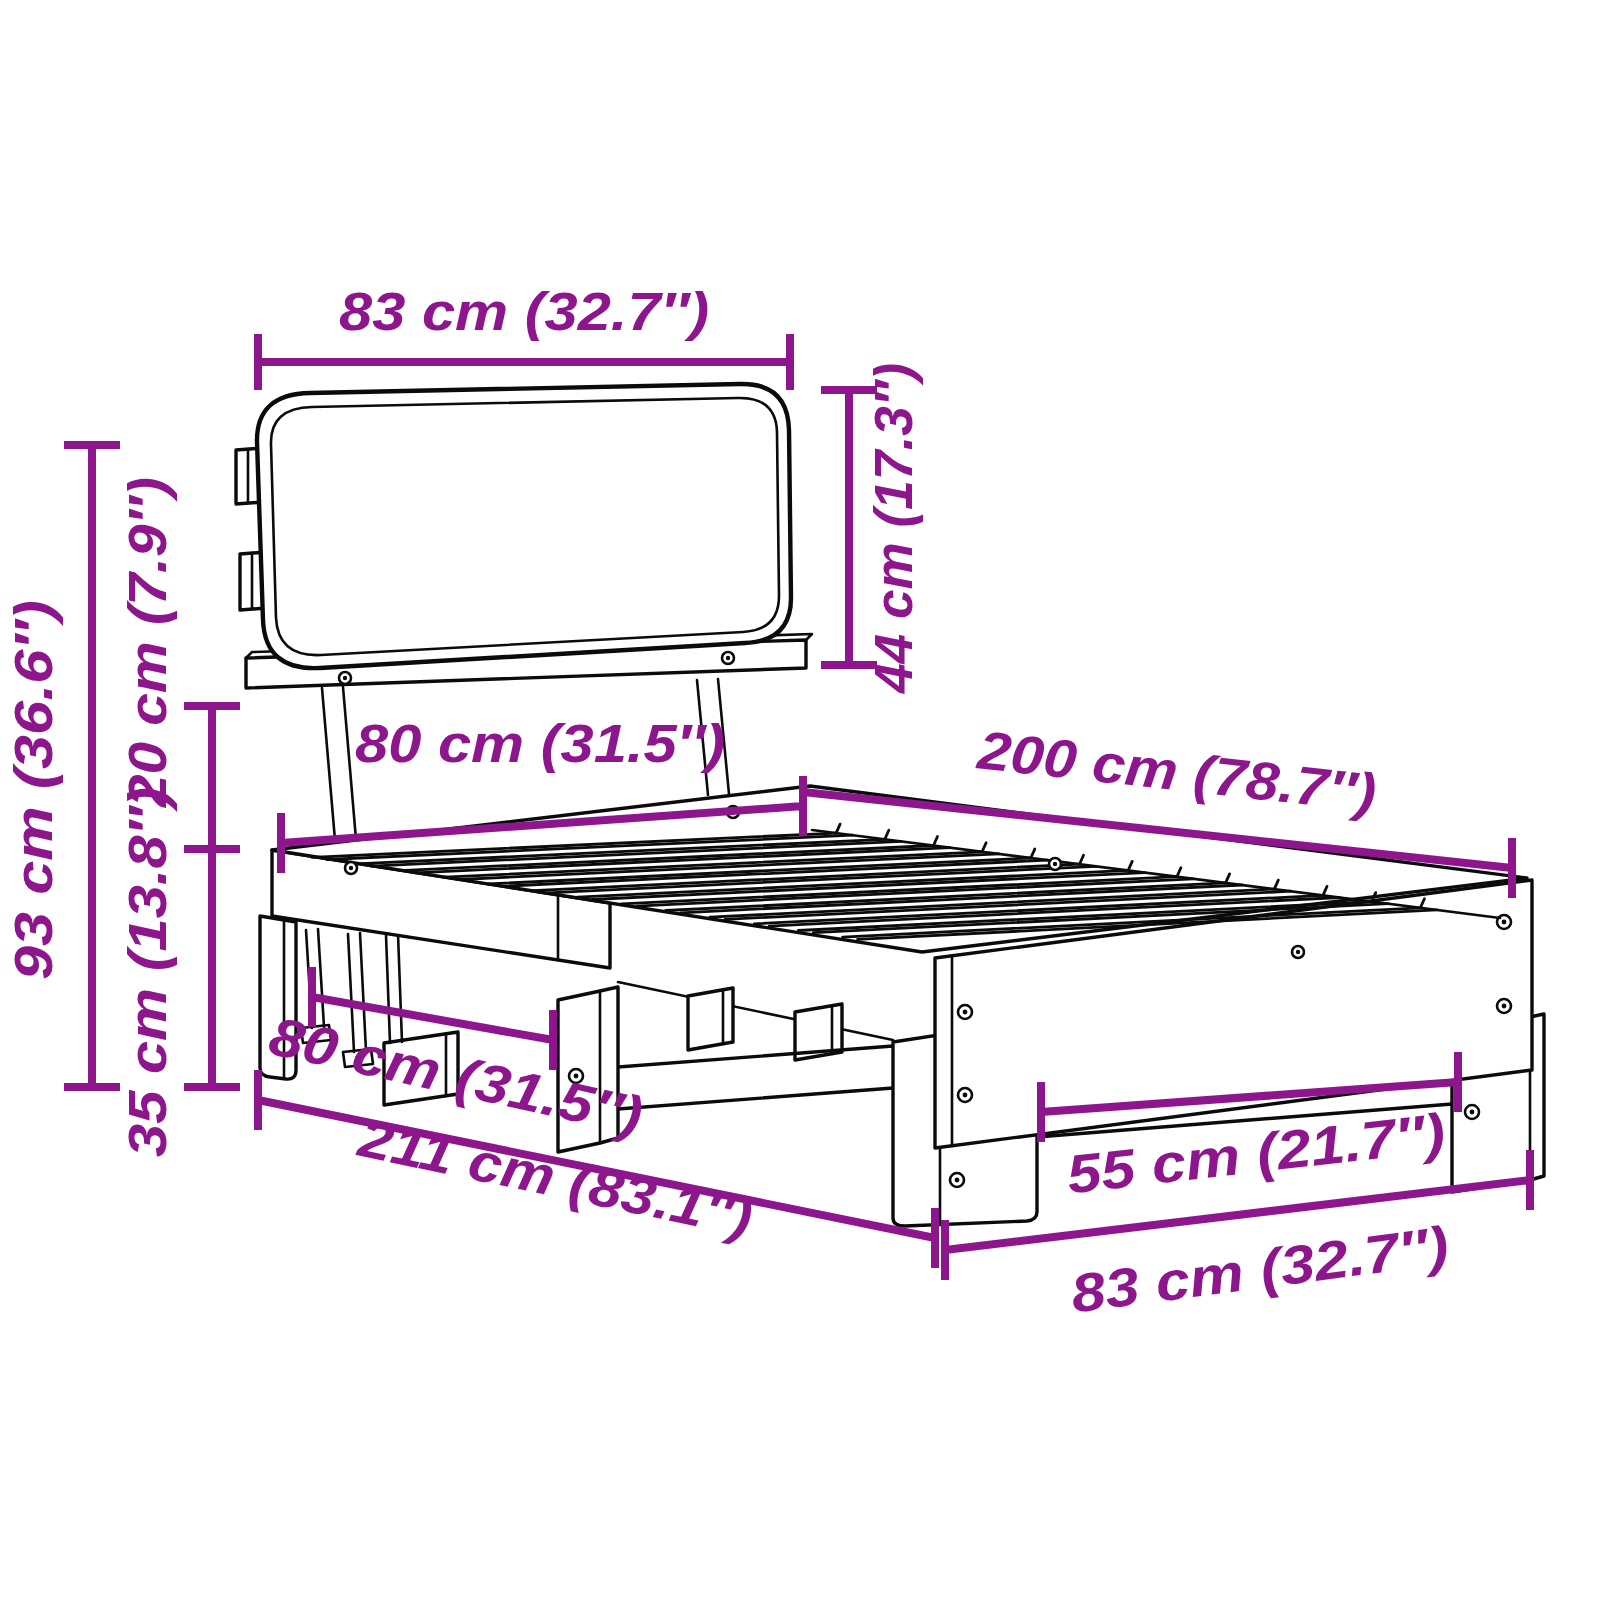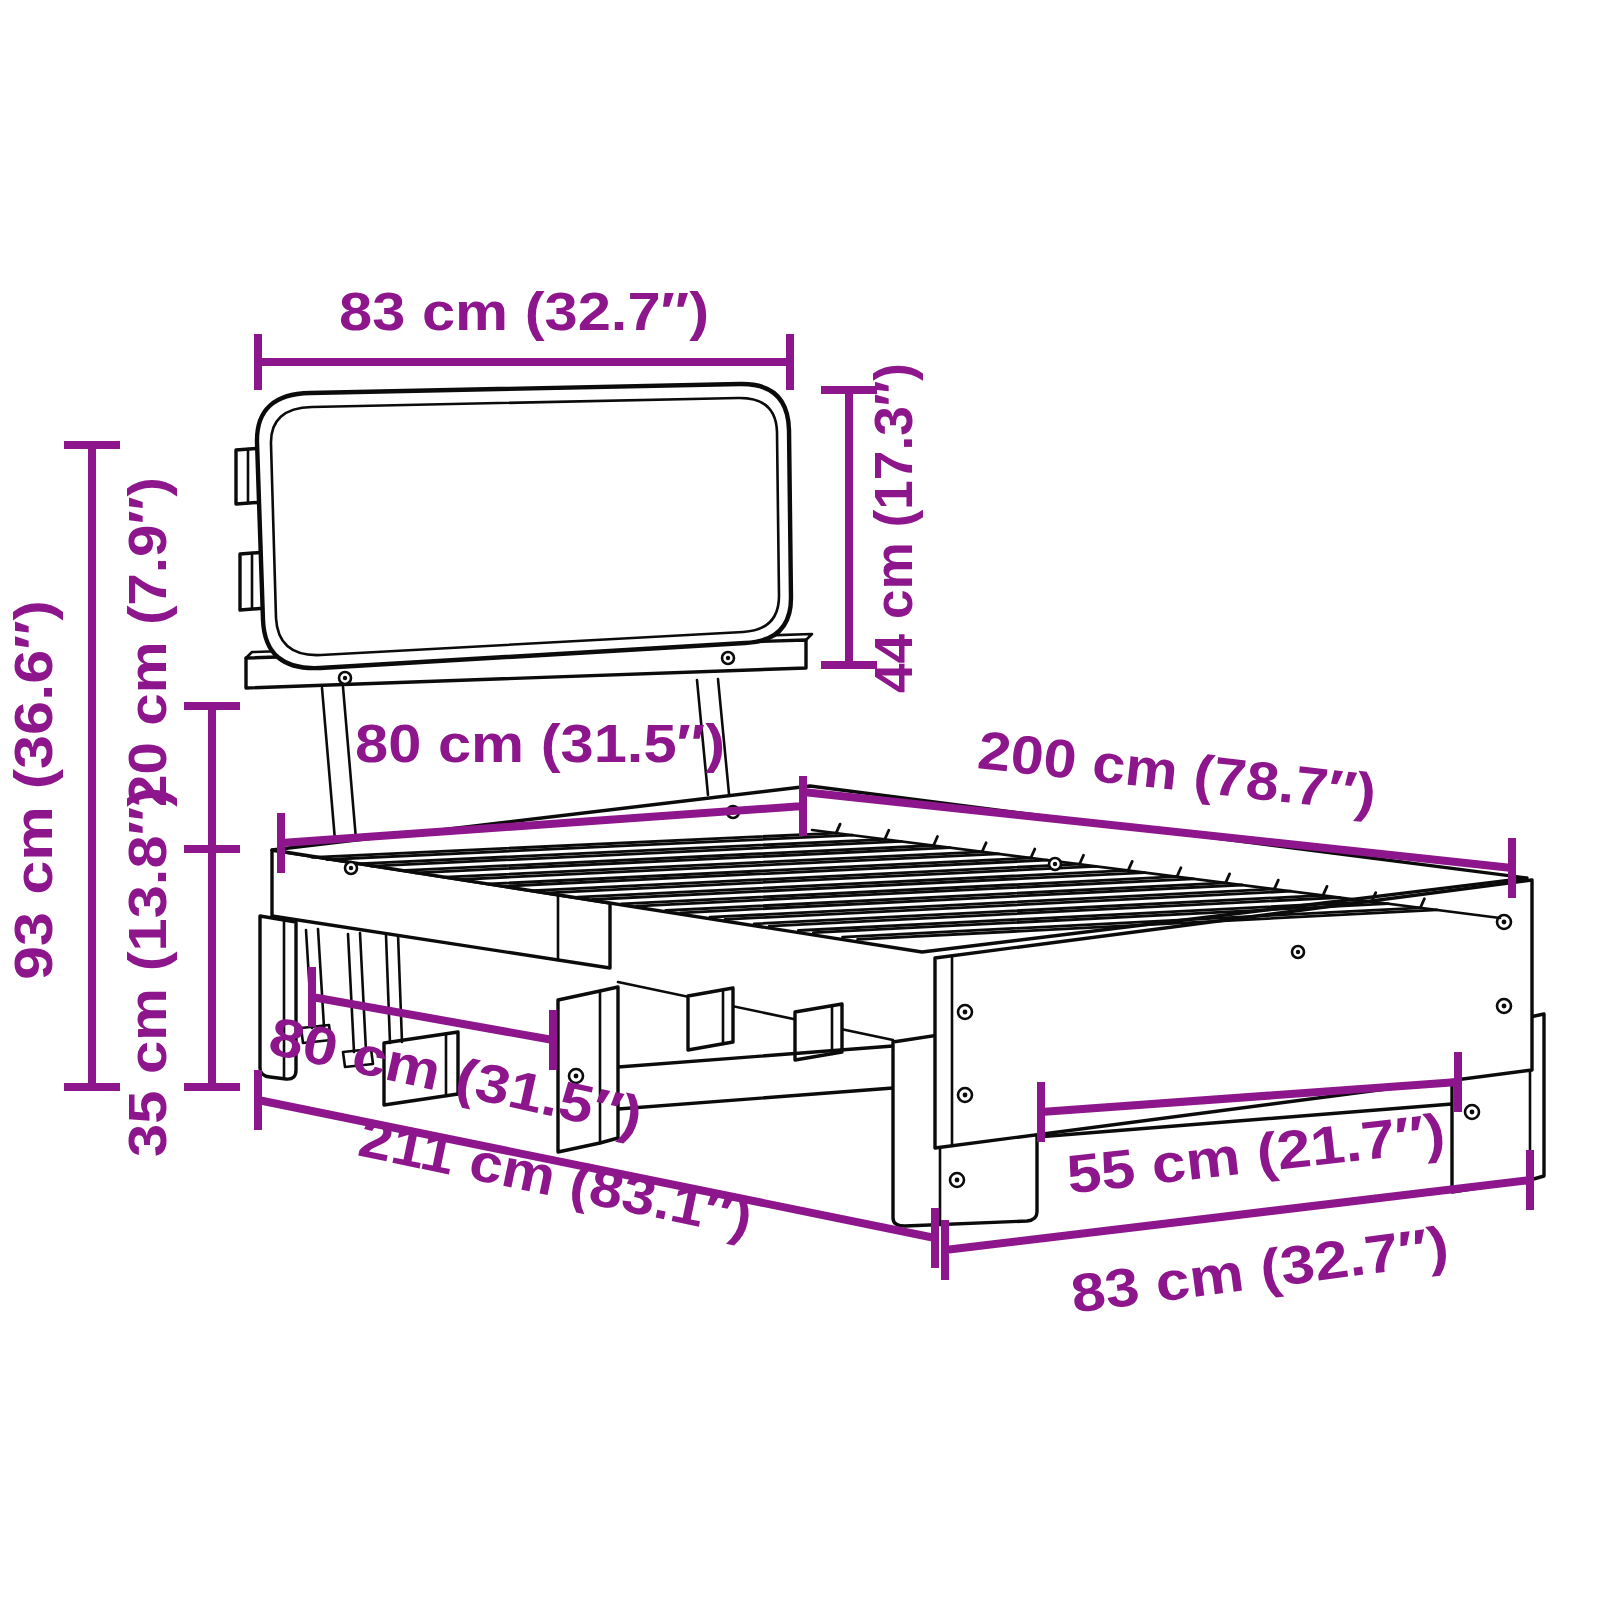--- a/index.html
+++ b/index.html
@@ -6,20 +6,21 @@
     --dim:#8E168C;
     --ink:#0b0b0b;
     --bg:#ffffff;
   }
   html,body{margin:0;padding:0;background:var(--bg);}
   .stage{
     position:relative;
     width:1600px;height:1600px;
     background:var(--bg);
     overflow:hidden;
+    font-style:italic;
   }
   svg{display:block;width:1600px;height:1600px;}
   .draw{stroke:var(--ink);stroke-width:3.4;fill:none;stroke-linejoin:round;stroke-linecap:round;}
   .thin{stroke-width:2.6;}
   .face{fill:#ffffff;}
   .screw{fill:#ffffff;stroke:var(--ink);stroke-width:2.6;}
   .screwdot{fill:var(--ink);stroke:none;}
   .dimline{stroke:var(--dim);stroke-width:8;fill:none;stroke-linecap:butt;}
   .dimtext{
     fill:var(--dim);

